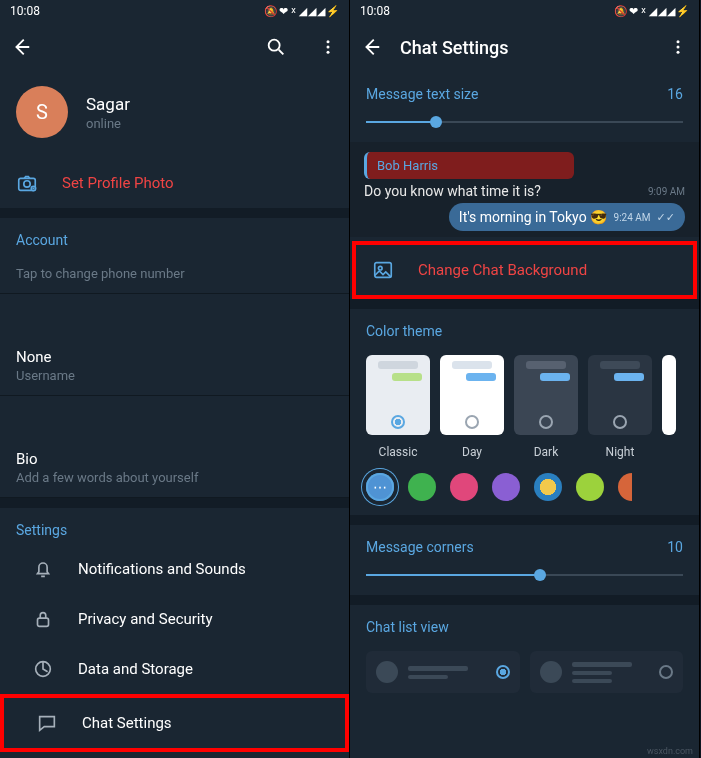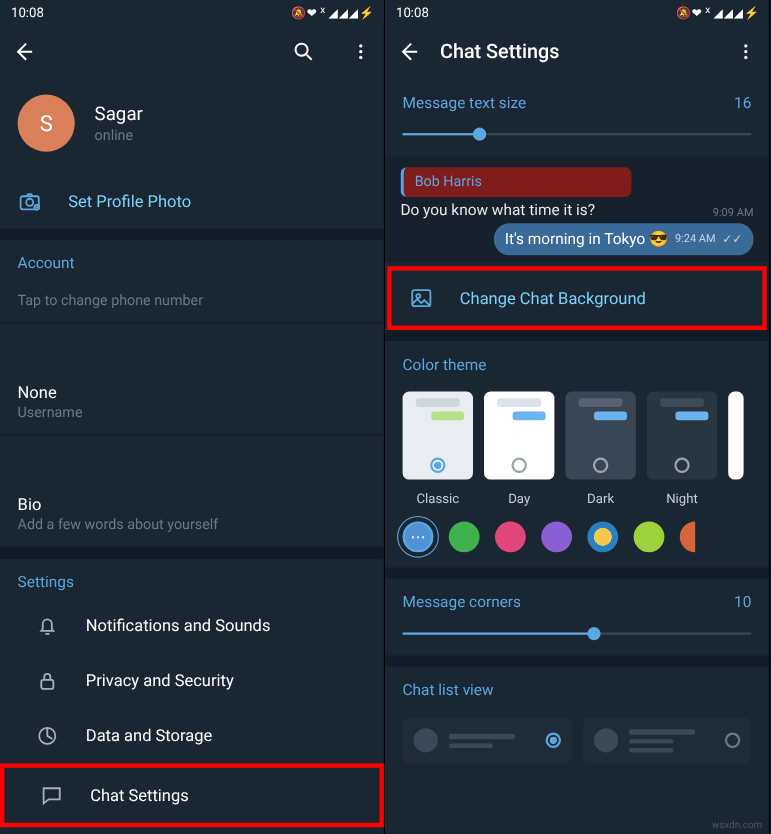--- a/index.html
+++ b/index.html
@@ -53,21 +53,21 @@
     font-size: 20px; color: #fff;
   }
   .prof-name { font-size: 17px; }
   .prof-status { font-size: 13px; color: #6a7987; margin-top: 2px; }
   .row {
     display: flex; align-items: center;
     padding: 14px 16px;
     gap: 24px;
     font-size: 15px;
   }
-  .accent { color: #7dd3fc; }
+  .accent { color: #ef4444; }
   .section-gap { height: 10px; background: #121c26; }
   .section-head { color: #5aa7e1; font-size: 14px; padding: 14px 16px 6px 16px; }
   .sub {
     font-size: 13px; color: #6a7987; margin-top: 2px;
   }
   .item {
     padding: 10px 16px 12px 16px;
     border-bottom: 1px solid #101921;
   }
   .item .main { font-size: 15px; color: #ffffff; margin-top: 44px; }
@@ -109,21 +109,21 @@
     background: #7f1d1d;
     border-left: 3px solid #5aa7e1;
     border-radius: 6px;
     padding: 6px 10px;
     margin-bottom: 4px;
     max-width: 210px;
     font-size: 13px;
   }
   .bubble-in .name { color: #5aa7e1; font-size: 13px; }
   .bubble-line {
-    display: flex; align-items: flex-end; gap: 6px;
+    display: flex; align-items: center; gap: 6px;
     font-size: 14px; color: #e8e8e8; margin-top: 2px;
   }
   .bubble-time { font-size: 10px; color: #6a7987; margin-left: auto; }
   .bubble-out {
     background: #3a6a97;
     border-radius: 14px;
     padding: 6px 10px;
     font-size: 14px;
     display: inline-flex; align-items: center; gap: 6px;
     float: right;

